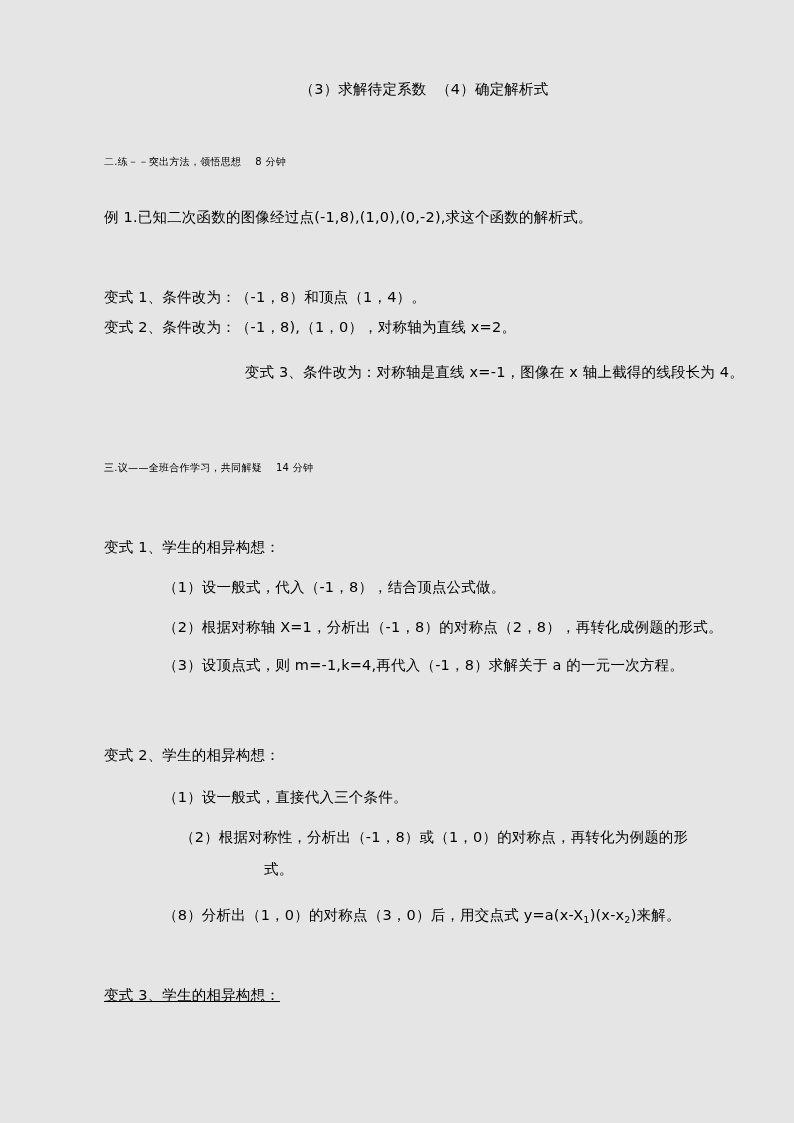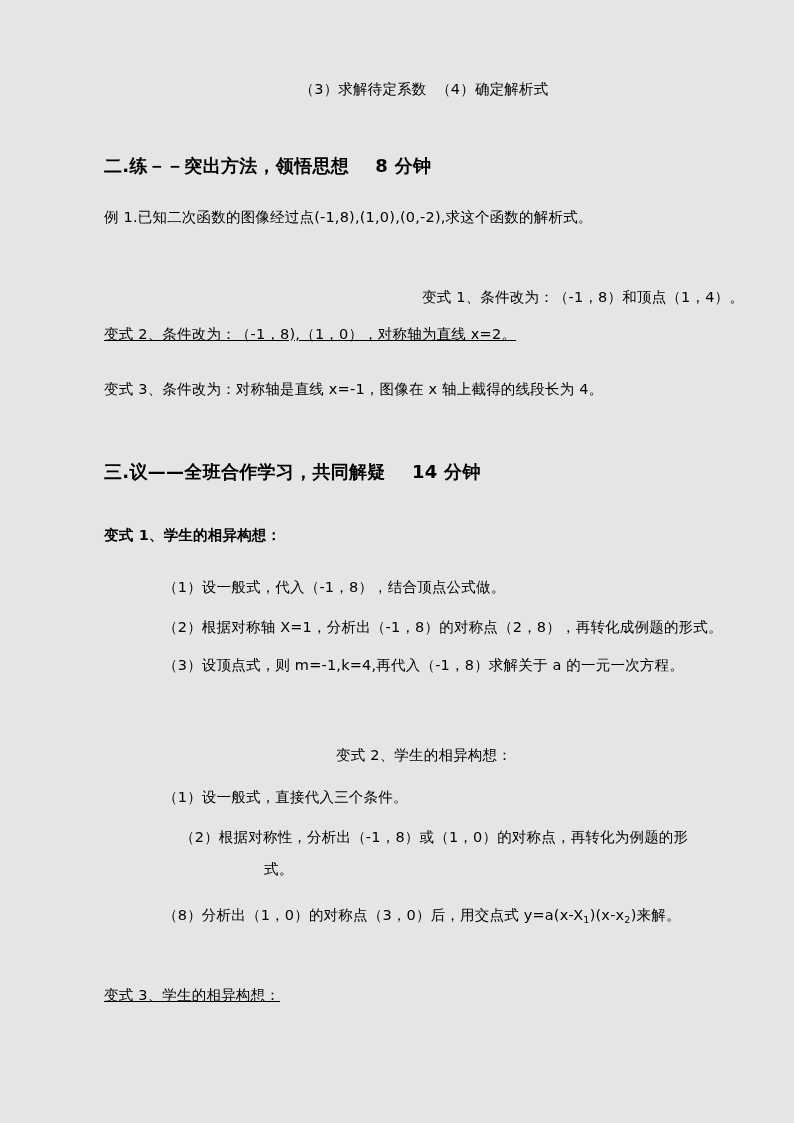--- a/index.html
+++ b/index.html
@@ -44,22 +44,22 @@
 
   
   .abs { position: absolute; left: 0; width: 640px; }
 
   .centered {
     text-align: center;
     width: 640px;
   }
 
   .heading {
-    font-weight: bold;
-    font-size: 18px;
+    font-weight: normal;
+    font-size: 10px;
     letter-spacing: 0.3px;
   }
 
   .body-text {
     font-size: 14.5px;
   }
 
   .sub-item {
     font-size: 14.5px;
     padding-left: 59px;   
@@ -86,37 +86,37 @@
 
 <div class="page">
   <div class="content">
 
     <div class="abs line centered" style="top:82px;">（3）求解待定系数  （4）确定解析式</div>
 
     <div class="abs line heading" style="top:157px;">二.练－－突出方法，领悟思想    8 分钟</div>
 
     <div class="abs line body-text" style="top:210px;">例 1.已知二次函数的图像经过点(-1,8),(1,0),(0,-2),求这个函数的解析式。</div>
 
-    <div class="abs line body-text" style="top:290px;text-align:right;">变式 1、条件改为：（-1，8）和顶点（1，4）。</div>
+    <div class="abs line body-text" style="top:290px;">变式 1、条件改为：（-1，8）和顶点（1，4）。</div>
 
-    <div class="abs line body-text" style="top:327px;text-decoration:underline;">变式 2、条件改为：（-1，8),（1，0），对称轴为直线 x=2。</div>
+    <div class="abs line body-text" style="top:320px;">变式 2、条件改为：（-1，8),（1，0），对称轴为直线 x=2。</div>
 
-    <div class="abs line body-text" style="top:382px;">变式 3、条件改为：对称轴是直线 x=-1，图像在 x 轴上截得的线段长为 4。</div>
+    <div class="abs line body-text" style="top:365px;text-align:right;">变式 3、条件改为：对称轴是直线 x=-1，图像在 x 轴上截得的线段长为 4。</div>
 
     <div class="abs line heading" style="top:463px;">三.议——全班合作学习，共同解疑    14 分钟</div>
 
-    <div class="abs line body-text" style="top:528px;font-weight:bold;">变式 1、学生的相异构想：</div>
+    <div class="abs line body-text" style="top:540px;">变式 1、学生的相异构想：</div>
 
     <div class="abs line sub-item" style="top:580px;">（1）设一般式，代入（-1，8），结合顶点公式做。</div>
 
     <div class="abs line sub-item" style="top:620px;">（2）根据对称轴 X=1，分析出（-1，8）的对称点（2，8），再转化成例题的形式。</div>
 
     <div class="abs line sub-item" style="top:658px;">（3）设顶点式，则 m=-1,k=4,再代入（-1，8）求解关于 a 的一元一次方程。</div>
 
-    <div class="abs line body-text" style="top:748px;text-align:center;">变式 2、学生的相异构想：</div>
+    <div class="abs line body-text" style="top:748px;">变式 2、学生的相异构想：</div>
 
     <div class="abs line sub-item" style="top:790px;">（1）设一般式，直接代入三个条件。</div>
 
     <div class="abs line sub-item-deep" style="top:830px;">（2）根据对称性，分析出（-1，8）或（1，0）的对称点，再转化为例题的形</div>
 
     <div class="abs line wrap-cont" style="top:862px;">式。</div>
 
     <div class="abs line sub-item" style="top:908px;"><span>（8）分析出（1，0）的对称点（3，0）后，用交点式 y=a(x-X</span><sub>1</sub><span>)(x-x</span><sub>2</sub><span>)来解。</span></div>
 
     <div class="abs line body-text" style="top:988px;text-decoration:underline;">变式 3、学生的相异构想：</div>

